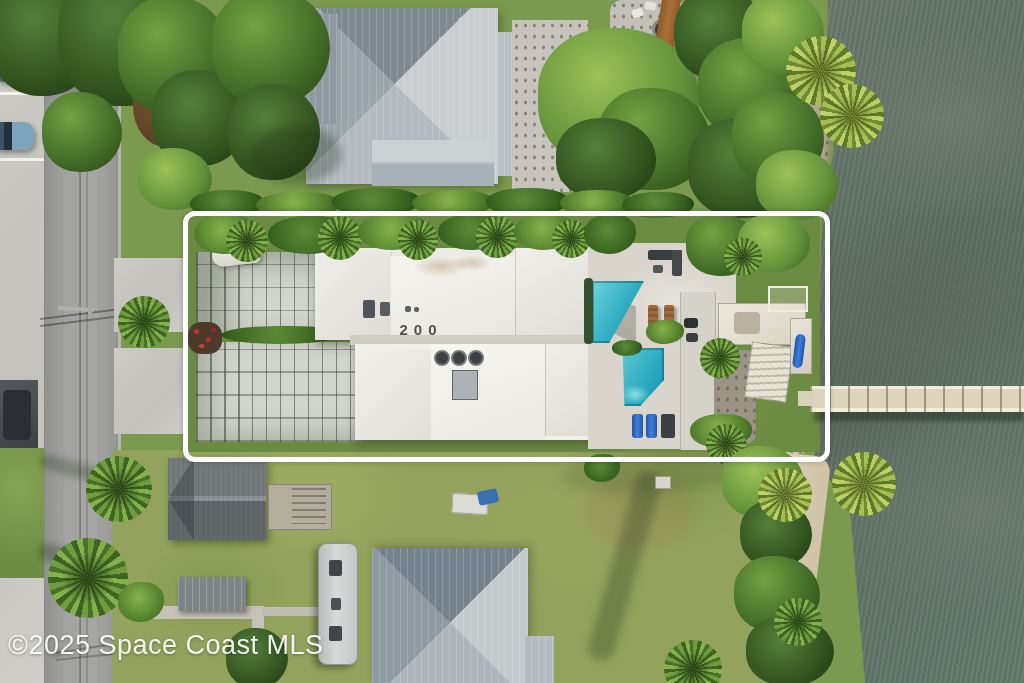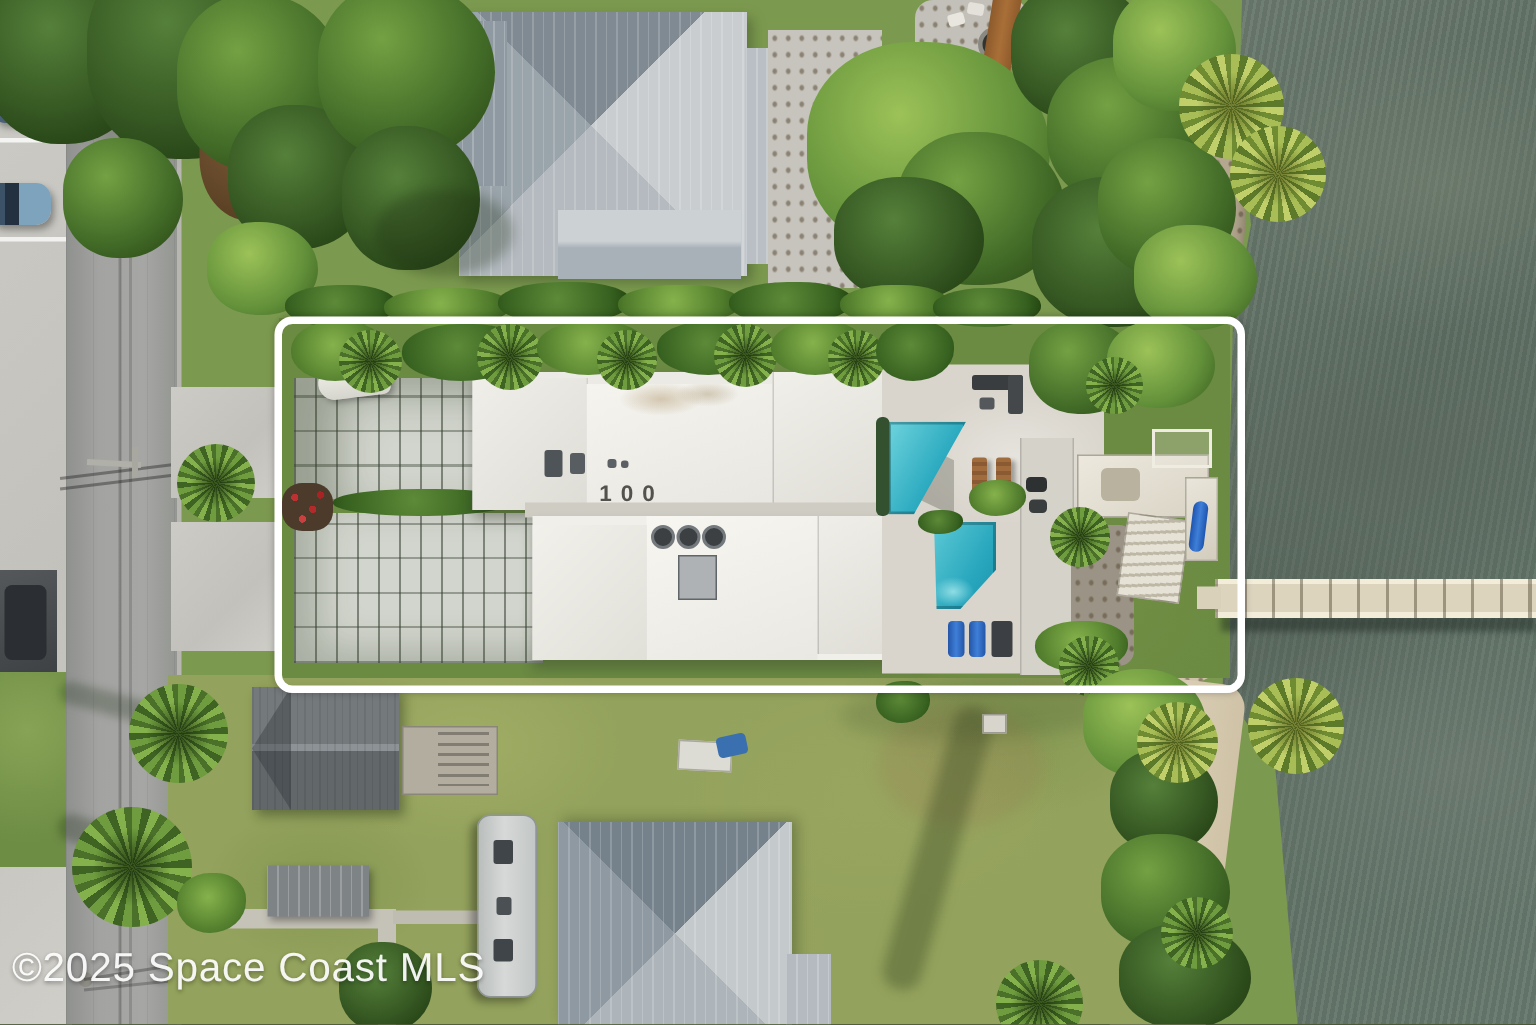--- a/index.html
+++ b/index.html
@@ -162,21 +162,21 @@
     background:
       radial-gradient(40px 16px at 40% 12%,rgba(165,135,85,.4),transparent 70%),
       radial-gradient(30px 12px at 65% 8%,rgba(150,125,80,.35),transparent 70%),
       linear-gradient(160deg,#f5f4ef,#e7e6e0);"></div>
   <div class="a" style="left:515px;top:248px;width:85px;height:92px;
     background:linear-gradient(150deg,#f0efe9,#dedcd5);border-left:1px solid rgba(0,0,0,.12);"></div>
   <div class="a" style="left:363px;top:300px;width:12px;height:18px;background:#4e5458;border-radius:2px;"></div>
   <div class="a" style="left:380px;top:302px;width:10px;height:14px;background:#575d61;border-radius:2px;"></div>
   <div class="a" style="left:405px;top:306px;width:6px;height:6px;background:#5a6064;border-radius:2px;"></div>
   <div class="a" style="left:414px;top:307px;width:5px;height:5px;background:#5a6064;border-radius:2px;"></div>
-  <div id="roofnum">100</div>
+  <div id="roofnum">200</div>
 
   <div class="a" style="left:350px;top:335px;width:340px;height:10px;background:#cfccc4;"></div>
 
   <div class="a" style="left:355px;top:344px;width:265px;height:96px;
     background:#f0efe9;box-shadow:0 6px 8px rgba(40,45,35,.3);"></div>
   <div class="a" style="left:355px;top:350px;width:76px;height:90px;
     background:linear-gradient(135deg,#f1f0ea,#e0dfd8);border-right:1px solid rgba(0,0,0,.12);"></div>
   <div class="a" style="left:431px;top:344px;width:114px;height:96px;
     background:linear-gradient(160deg,#f7f6f1,#e9e8e2);"></div>
   <div class="a" style="left:545px;top:344px;width:75px;height:92px;

